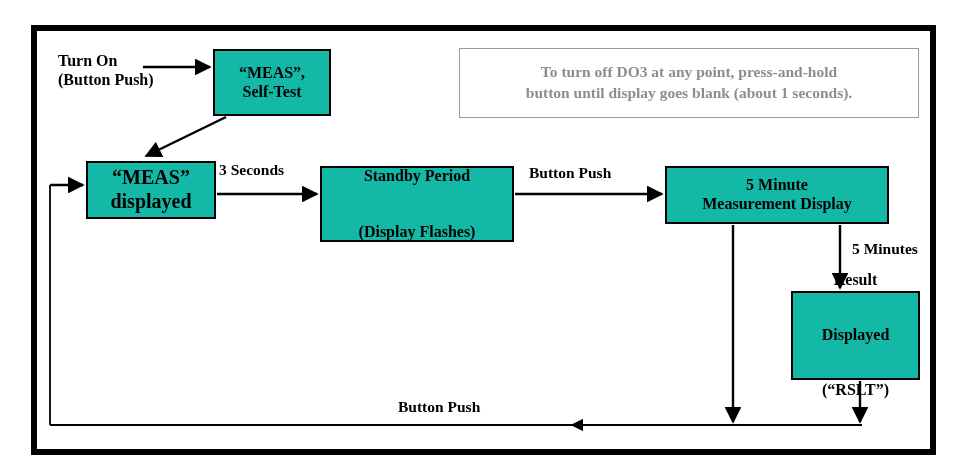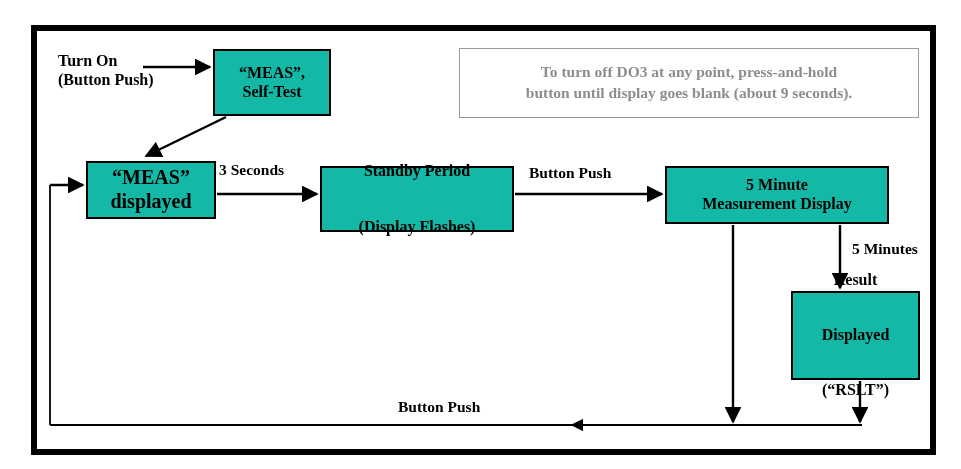--- a/index.html
+++ b/index.html
@@ -56,21 +56,21 @@
 
   #node-self-test {
     left: 213px; top: 49px; width: 118px; height: 67px;
     font-size: 16px;
   }
   #node-meas-displayed {
     left: 86px; top: 161px; width: 130px; height: 58px;
     font-size: 20px;
   }
   #node-standby {
-    left: 320px; top: 166px; width: 194px; height: 66px;
+    left: 320px; top: 166px; width: 194px; height: 76px;
     font-size: 16px;
     gap: 37px;
   }
   #node-measure-period {
     left: 665px; top: 166px; width: 224px; height: 58px;
     font-size: 16px;
   }
   #node-result {
     left: 791px; top: 291px; width: 129px; height: 89px;
     font-size: 16px;
@@ -164,21 +164,21 @@
       <line x1="578" y1="425" x2="50" y2="425" stroke="#000000" stroke-width="1.8"></line>
 
       <line x1="50" y1="425" x2="50" y2="185" stroke="#000000" stroke-width="1.8"></line>
 
       <line x1="50" y1="185" x2="83" y2="185" stroke="#000000" stroke-width="2.4" marker-end="url(#arrow)"></line>
     </g>
   </svg>
 
   <div id="note-box">
     <span class="line">To turn off DO3 at any point, press-and-hold</span>
-    <span class="line">button until display goes blank (about 9 seconds).</span>
+    <span class="line">button until display goes blank (about 1 seconds).</span>
   </div>
 
   <div class="node" id="node-self-test">
     <span class="line">“MEAS”,</span>
     <span class="line">Self-Test</span>
   </div>
 
   <div class="node" id="node-meas-displayed">
     <span class="line">“MEAS”</span>
     <span class="line">displayed</span>

